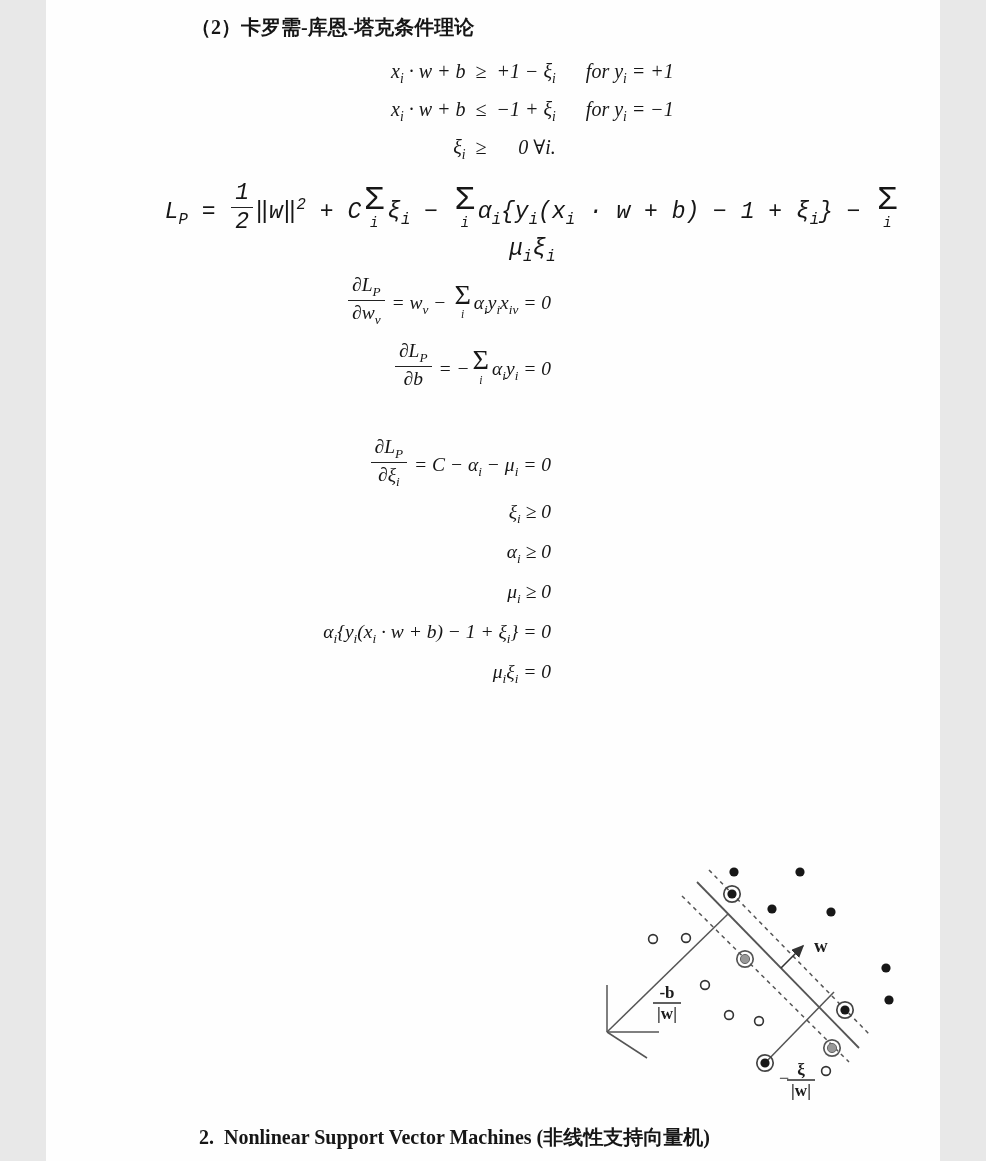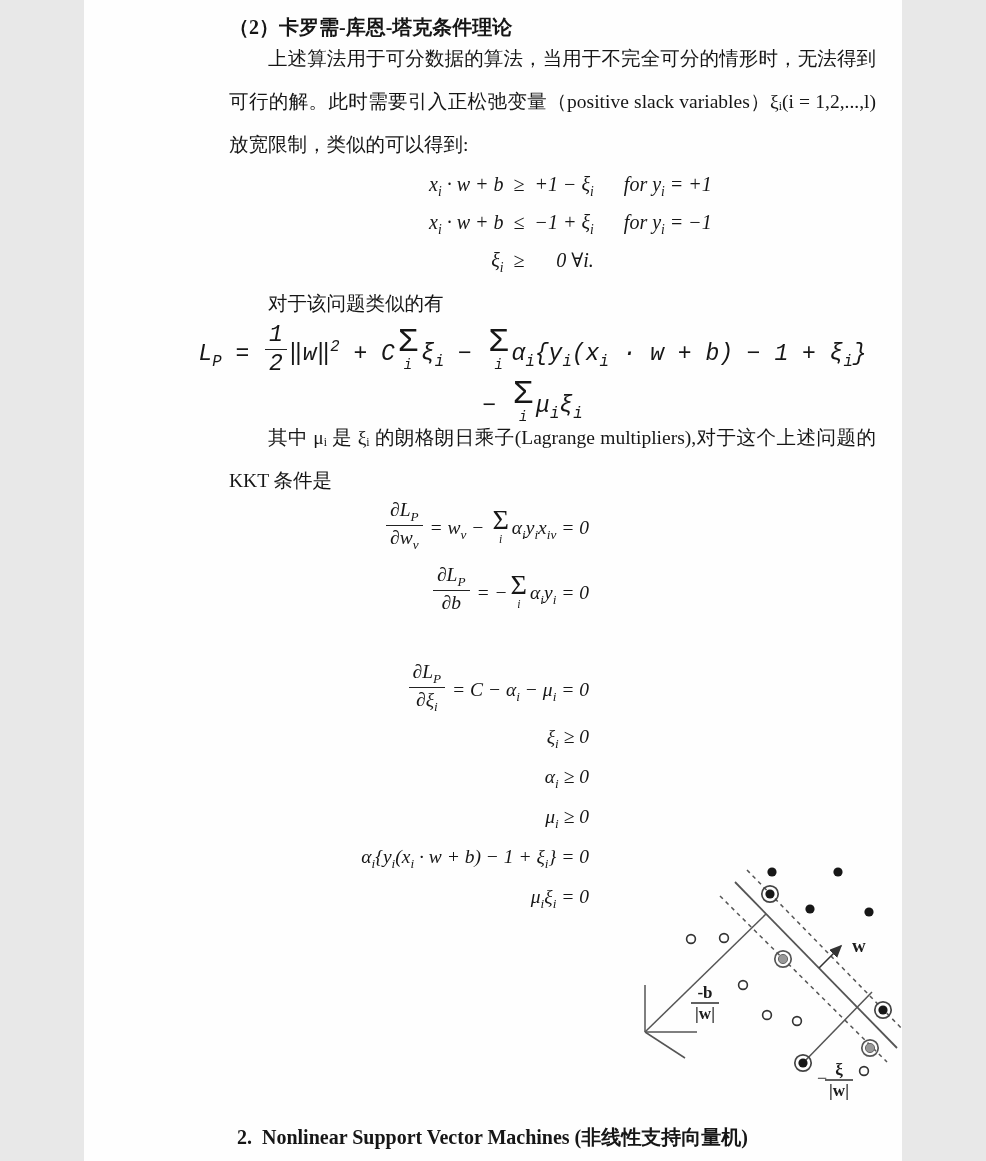--- a/index.html
+++ b/index.html
@@ -1,18 +1,18 @@
 <!DOCTYPE html>
 <html><head>
 <meta charset="utf-8">
 <style>
   html,body{margin:0;padding:0;background:#e8e8e8;}
   .page{
     position:relative;
-    width:818px;height:1161px;
+    width:894px;height:1161px;
     background:#fefefe;
     overflow:hidden;
     font-family:"Liberation Serif","DejaVu Serif",serif;
     color:#161616;
     margin:0 auto;
   }
   .content{padding:12px 26px 0 145px;}
   .h-bold{
     font-size:20px;font-weight:bold;line-height:30px;margin:0 0 6px 0;
     font-family:"Liberation Serif","DejaVu Serif",serif;
@@ -78,43 +78,40 @@
 </head>
 <body>
 
 <div class="page">
   <div class="content">
 
     <div class="h-bold">（2）卡罗需-库恩-塔克条件理论</div>
 
 
 
-    <p class="body indent">上述算法用于可分数据的算法，当用于不完全可分的情形时，无法得到可行的解。此时需要引入正松弛变量（positive slack variables）ξᵢ(i = 1,2,...,l) 放宽限制，类似的可以得到:</p>
 
     <div class="constraints math" id="constraints">
         <div class="c-lhs">x<sub>i</sub> · w + b</div>
         <div class="c-rel">≥</div>
         <div class="c-rhs">+1 − ξ<sub>i</sub></div>
         <div class="c-cond">for y<sub>i</sub> = +1</div>
         <div class="c-lhs">x<sub>i</sub> · w + b</div>
         <div class="c-rel">≤</div>
         <div class="c-rhs">−1 + ξ<sub>i</sub></div>
         <div class="c-cond">for y<sub>i</sub> = −1</div>
         <div class="c-lhs">ξ<sub>i</sub></div>
         <div class="c-rel">≥</div>
         <div class="c-rhs">0 ∀i.</div>
         <div class="c-cond"></div>
       </div>
 
 
-    <p class="body indent">对于该问题类似的有</p>
 
     <div class="lp-eq math">L<sub>P</sub> = <span class="frac"><span class="fn">1</span><span class="fd">2</span></span>‖w‖<sup>2</sup> + C<span class="bigop"><span class="sg">Σ</span><span class="bu">i</span></span>ξ<sub>i</sub> − <span class="bigop"><span class="sg">Σ</span><span class="bu">i</span></span>α<sub>i</sub>{y<sub>i</sub>(x<sub>i</sub> · w + b) − 1 + ξ<sub>i</sub>} − <span class="bigop"><span class="sg">Σ</span><span class="bu">i</span></span>μ<sub>i</sub>ξ<sub>i</sub></div>
 
-    <p class="body indent">其中 μᵢ 是 ξᵢ 的朗格朗日乘子(Lagrange multipliers),对于这个上述问题的 KKT 条件是</p>
 
     <div class="kkt math" id="kkt-eqs">
         <div class="eq has-frac"><span class="frac"><span class="fn">∂L<sub>P</sub></span><span class="fd">∂w<sub>ν</sub></span></span> = w<sub>ν</sub> − <span class="bigop"><span class="sg">Σ</span><span class="bu">i</span></span>α<sub>i</sub>y<sub>i</sub>x<sub>iν</sub> = 0</div>
         <div class="eq has-frac"><span class="frac"><span class="fn">∂L<sub>P</sub></span><span class="fd">∂b</span></span> = −<span class="bigop"><span class="sg">Σ</span><span class="bu">i</span></span>α<sub>i</sub>y<sub>i</sub> = 0</div>
         <div class="eq has-frac"><span class="frac"><span class="fn">∂L<sub>P</sub></span><span class="fd">∂ξ<sub>i</sub></span></span> = C − α<sub>i</sub> − μ<sub>i</sub> = 0</div>
         <div class="eq">ξ<sub>i</sub> ≥ 0</div>
         <div class="eq">α<sub>i</sub> ≥ 0</div>
         <div class="eq">μ<sub>i</sub> ≥ 0</div>
         <div class="eq">α<sub>i</sub>{y<sub>i</sub>(x<sub>i</sub> · w + b) − 1 + ξ<sub>i</sub>} = 0</div>
         <div class="eq">μ<sub>i</sub>ξ<sub>i</sub> = 0</div>

